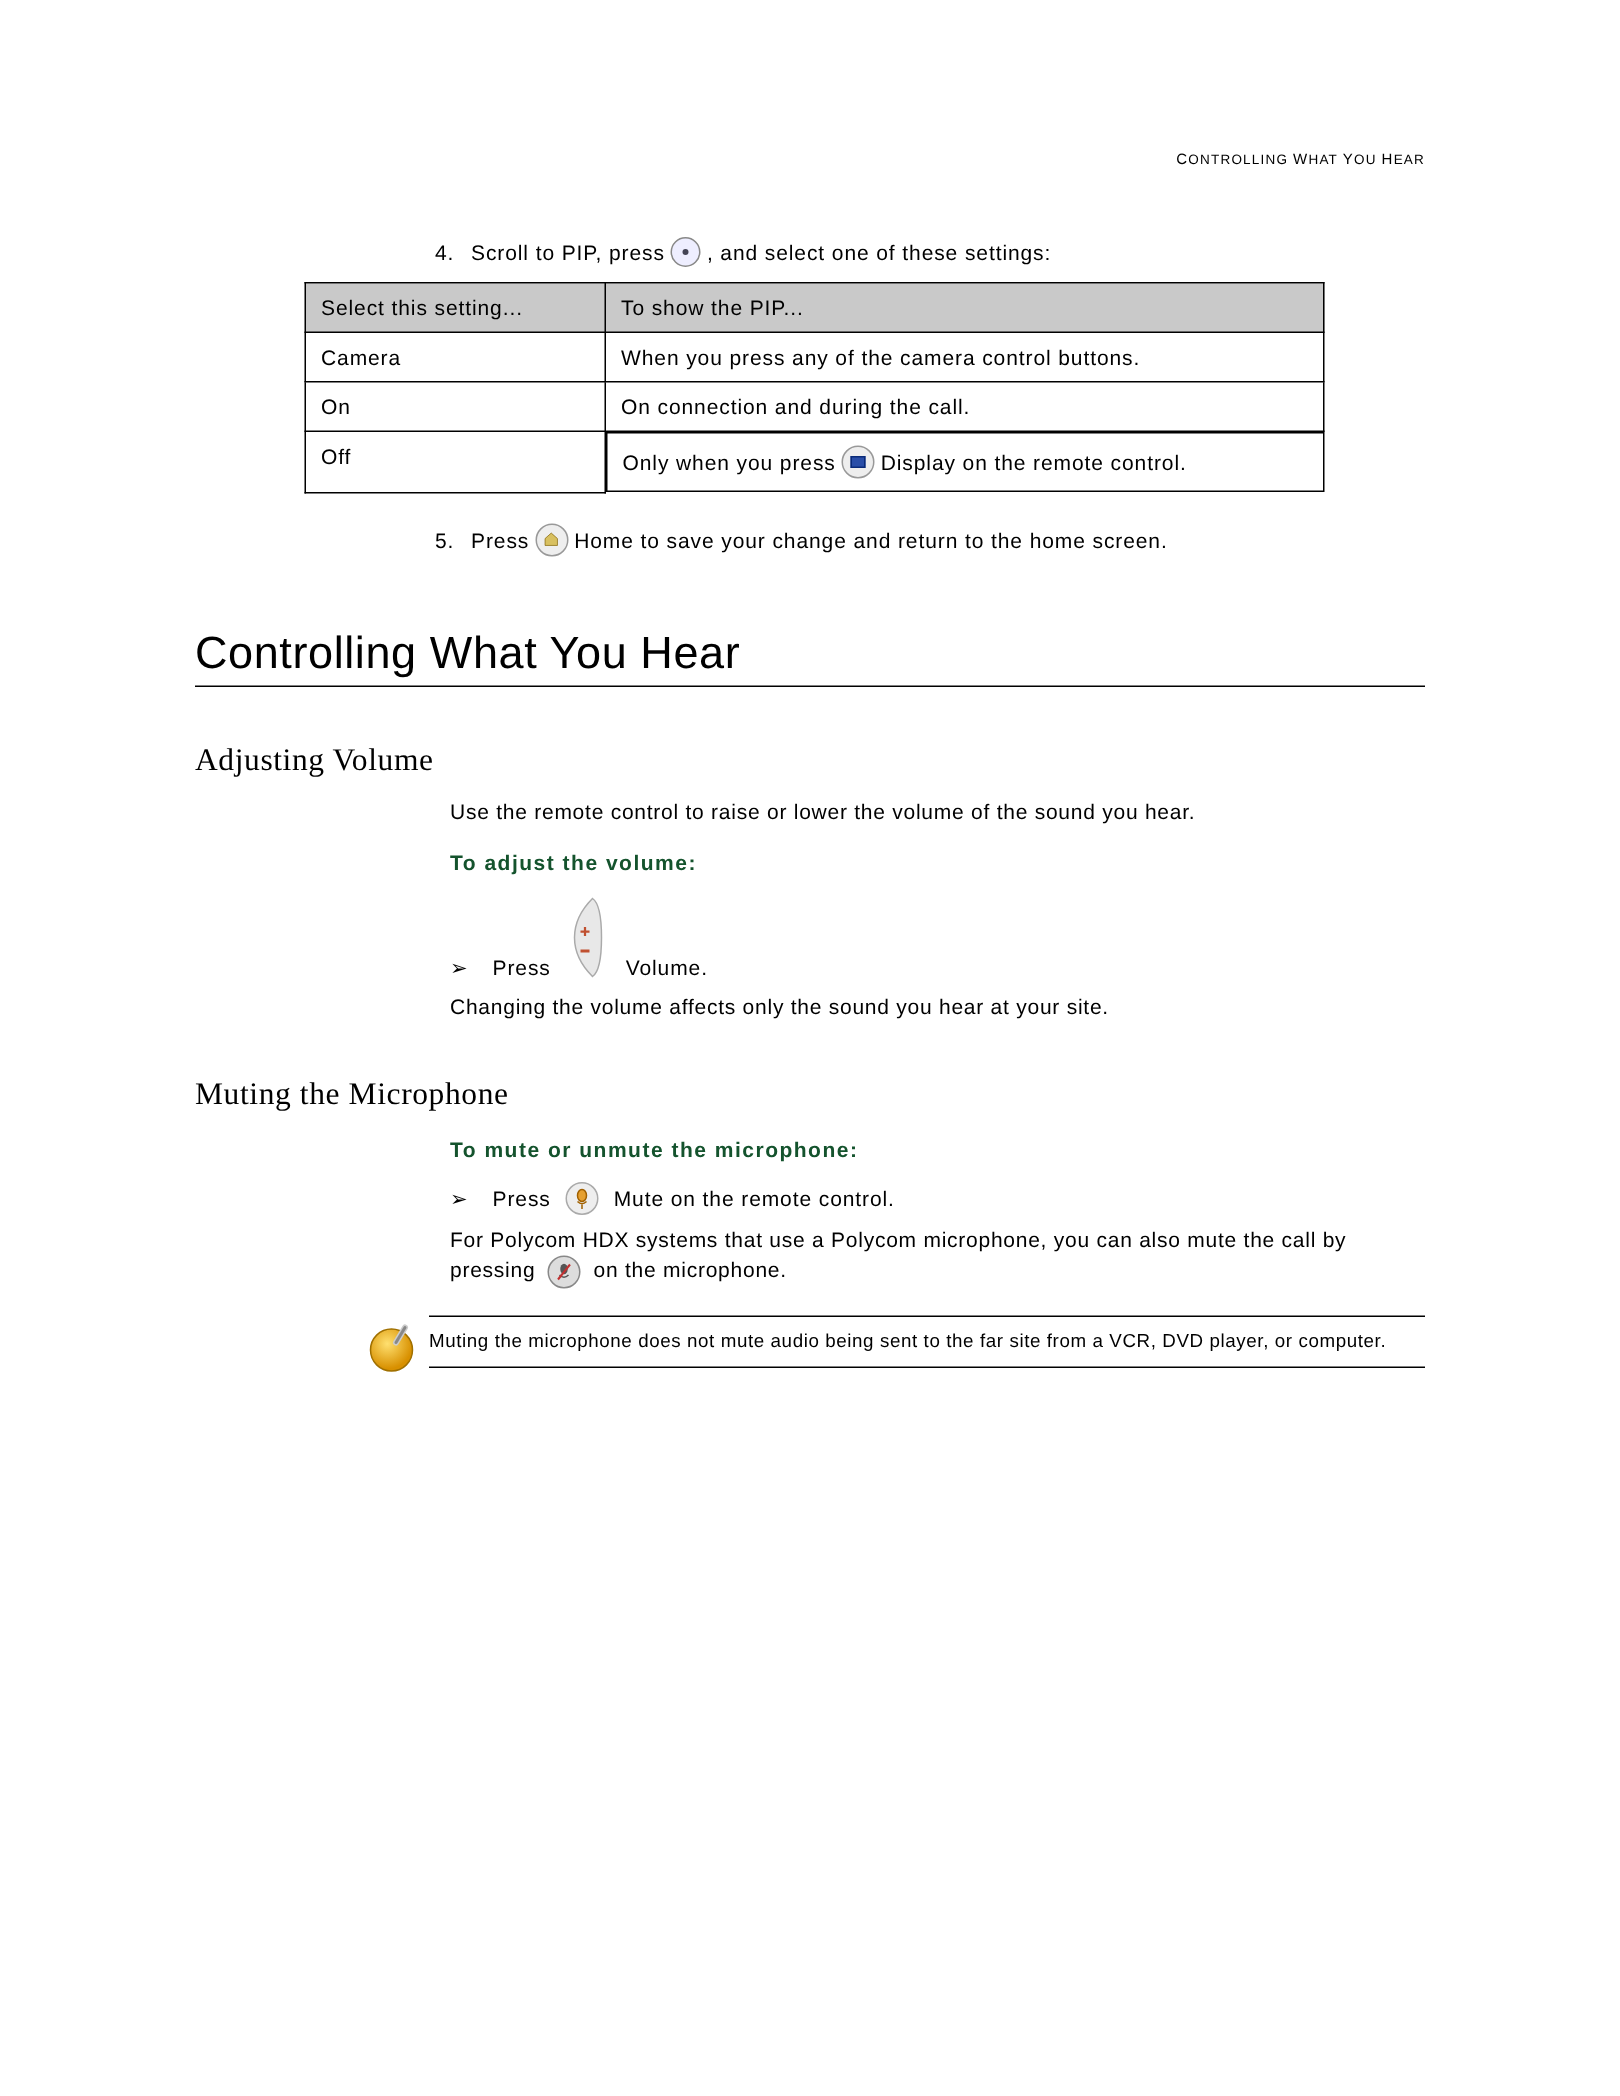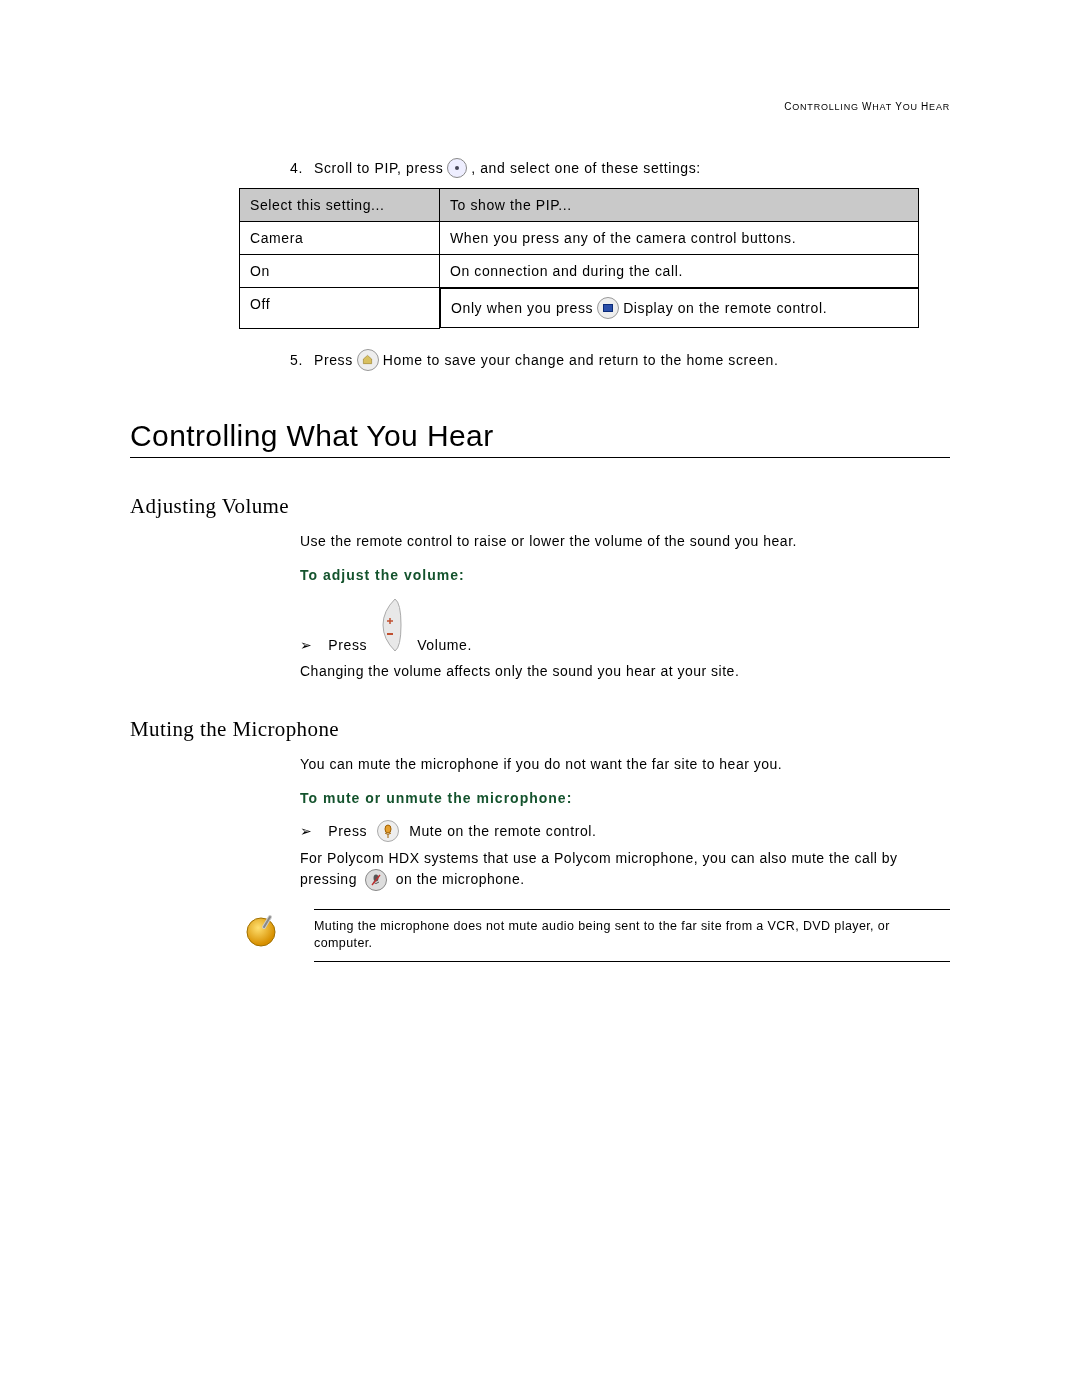--- a/index.html
+++ b/index.html
@@ -45,21 +45,21 @@
     border: 1px solid #888;
     border-radius: 50%;
     background: #eef;
     align-items: center; justify-content: center;
     margin: 0 4px;
     vertical-align: middle;
   }
   .icon-dot .inner { width:4px; height:4px; border-radius:50%; background:#445; }
   table.settings {
     border-collapse: collapse;
-    margin-left: 109px;
+    margin-left: 73px;
     width: 680px;
     font-size: 14px;
     letter-spacing: 0.6px;
   }
   table.settings th, table.settings td {
     border: 1px solid #000;
     padding: 8px 10px;
     text-align: left;
     vertical-align: top;
   }
@@ -150,21 +150,21 @@
   .icon-mute svg { width:12px; height:14px; }
   .icon-mic-onmic {
     display:inline-flex; width:22px; height:22px; border:1px solid #888; border-radius:50%;
     background:#ddd; align-items:center; justify-content:center; margin:0 4px; vertical-align:middle;
   }
   .icon-mic-onmic svg { width:10px; height:12px; }
   .note-row {
     display: flex;
     align-items: flex-start;
     margin: 18px 0 0 110px;
-    gap: 32px;
+    gap: 4px;
   }
   .icon-pin {
     width: 42px; height: 42px; flex: 0 0 42px;
     display:flex; align-items:center; justify-content:center;
   }
   .icon-pin svg { width:42px; height:42px; }
   .note-box {
     border-top: 1px solid #000;
     border-bottom: 1px solid #000;
     padding: 8px 0;
@@ -255,21 +255,20 @@
         <path d="M18 2 Q6 14 6 28 Q6 42 18 54 Q24 50 24 28 Q24 6 18 2 Z" fill="#e8e8e8" stroke="#aaa"></path>
         <path d="M10 24 L16 24 M13 21 L13 27" stroke="#c05030" stroke-width="1.5"></path>
         <rect x="10" y="36" width="6" height="2" fill="#c05030"></rect>
       </svg>
     </span>
     <span> Volume.</span>
   </div>
   <p class="body-text" style="margin-top:8px;">Changing the volume affects only the sound you hear at your site.</p>
 
   <h2 class="sub">Muting the Microphone</h2>
-  <p class="body-text">You can mute the microphone if you do not want the far site to hear you.</p>
   <div class="blue-heading">To mute or unmute the microphone:</div>
   <div class="bullet-line" style="align-items:center;">
     <span class="arrow">➢</span>
     <span>Press </span>
     <span class="icon-mute">
       <svg viewBox="0 0 12 14">
           <ellipse cx="6" cy="5" rx="3" ry="4" fill="#e6a030" stroke="#a06000"></ellipse>
           <path d="M3 9 Q6 12 9 9" stroke="#a06000" fill="none"></path>
           <line x1="6" y1="11" x2="6" y2="14" stroke="#a06000"></line>
         </svg>

